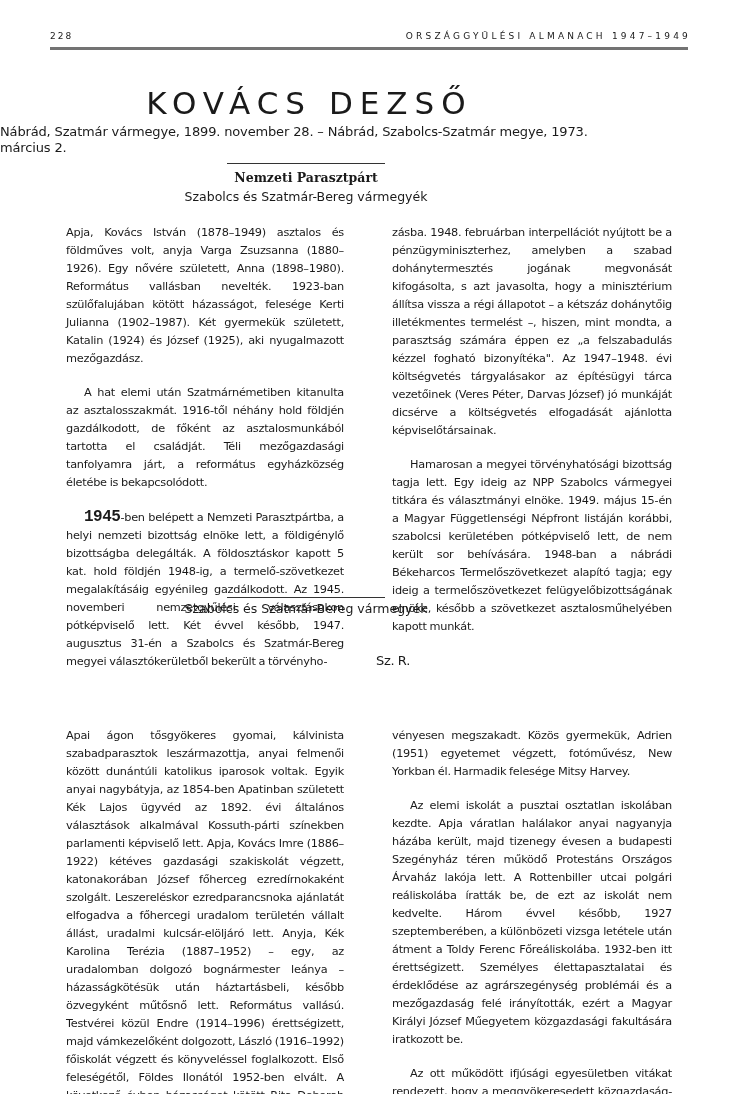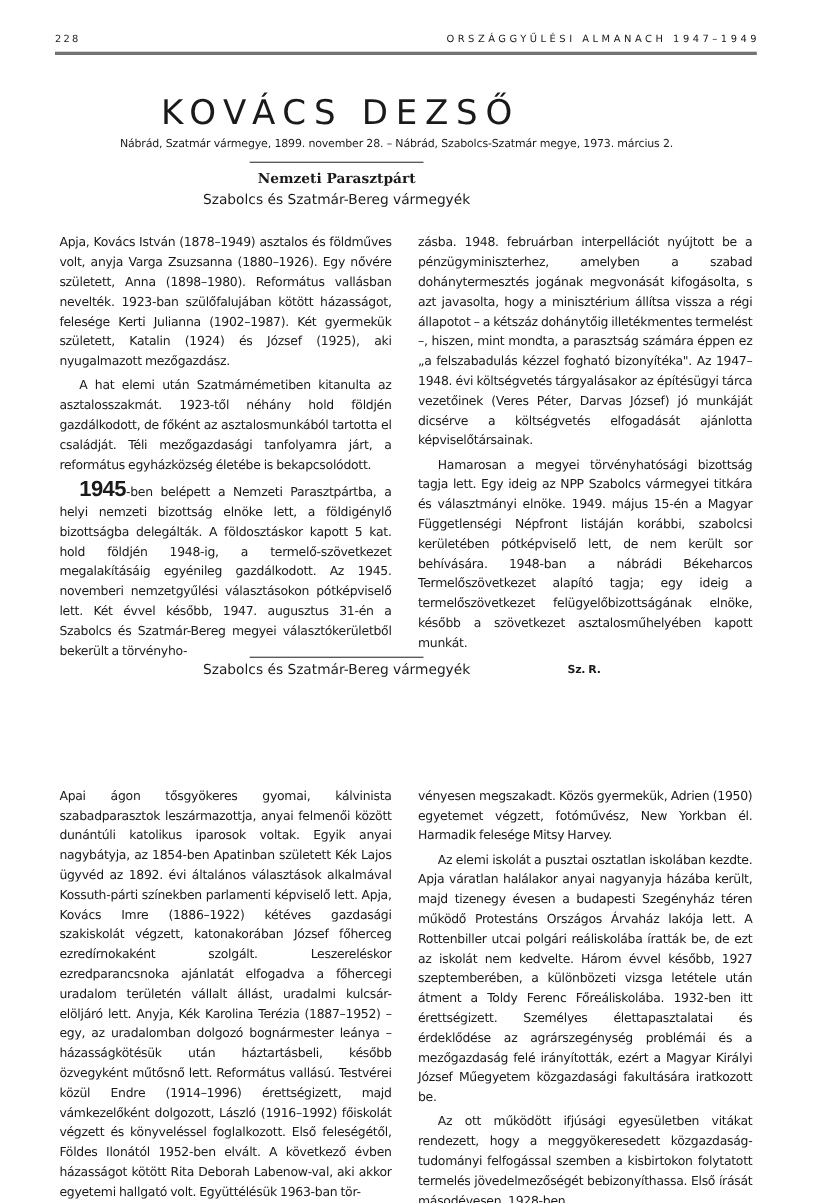--- a/index.html
+++ b/index.html
@@ -16,87 +16,86 @@
     .running-head .pageno { position: absolute; left: 0; top: 1px; letter-spacing: 2px; }
     .running-head .pubtitle { position: absolute; right: -3px; top: 1px; }
 
     .entry { position: absolute; left: 0; width: 612px; }
     .name {
       text-align: center; font-family: "DejaVu Sans", sans-serif;
       font-size: 31px; font-weight: normal; letter-spacing: 7px; line-height: 38px;
       margin: 0; padding-left: 7px;
     }
     .dates {
-      text-align: right; font-size: 10px; line-height: 16px; margin-top: 2px;
+      text-align: left; font-size: 13px; line-height: 16px; margin-top: 2px;
       letter-spacing: -0.15px;
-      margin-left: 40px;
     }
     .divider {
       width: 158px; height: 0; border-top: 1px solid #333;
       margin: 7px auto 0 auto;
     }
     .party {
       text-align: center; font-family: "DejaVu Serif", serif;
       font-weight: bold; font-size: 12.5px; line-height: 16px; margin-top: 6px;
     }
     .district {
       text-align: center; font-size: 12.5px; line-height: 16px; margin-top: 3px;
     }
     .cols { position: absolute; left: 50px; width: 638px; }
     .col {
       position: absolute; top: 0; width: 310px;
       font-size: 11.3px; line-height: 18px; text-align: justify;
       letter-spacing: -0.25px; word-spacing: -0.5px;
     }
     .col.left { left: 0; }
     .col.right { left: 326px; width: 312px; }
-    .col p { margin: 4px; hyphens: manual; }
+    .col p { margin: 16px; hyphens: manual; }
     .col p.indent { text-indent: 18px; }
     .dropnum {
-      font-family: Liberation Sans, sans-serif; font-size: 20px; font-weight: bold;
+      font-family: Liberation Mono, monospace; font-size: 16px; font-weight: bold;
       letter-spacing: -0.5px;
     }
-    .signature { text-align: center; margin-top: 7px; font-size: 10px; padding-right: 2px; font-weight: bold; }
+    .signature { text-align: left; margin-top: 7px; font-size: 13px; padding-right: 2px; }
   </style>
 </head>
 <body>
 
 <div class="running-head">
   <span class="pageno">228</span>
   <span class="pubtitle">ORSZÁGGYŰLÉSI ALMANACH 1947–1949</span>
 </div>
 
 <div class="entry" style="top:84px;">
   <h1 class="name">KOVÁCS DEZSŐ</h1>
   <div class="dates">Nábrád, Szatmár vármegye, 1899. november 28. – Nábrád, Szabolcs-Szatmár megye, 1973. március 2.</div>
   <div class="divider"></div>
   <div class="party">Nemzeti Parasztpárt</div>
   <div class="district">Szabolcs és Szatmár-Bereg vármegyék</div>
 </div>
 
 <div class="cols" style="top:208px;">
   <div class="col left">
     <p>Apja, Kovács István (1878–1949) asztalos és földműves volt, anyja Varga Zsuzsanna (1880–1926). Egy nővére született, Anna (1898–1980). Református vallásban nevelték. 1923-ban szülőfalujában kötött házasságot, felesége Kerti Julianna (1902–1987). Két gyermekük született, Katalin (1924) és József (1925), aki nyugalmazott mezőgazdász.</p>
-    <p class="indent">A hat elemi után Szatmárnémetiben kitanulta az asztalosszakmát. 1923-től néhány hold földjén gazdálkodott, de főként az asztalosmunkából tartotta el családját. Téli mezőgazdasági tanfolyamra járt, a református egyházközség életébe is bekapcsolódott.</p>
+    <p class="indent">A hat elemi után Szatmárnémetiben kitanulta az asztalosszakmát. 1916-től néhány hold földjén gazdálkodott, de főként az asztalosmunkából tartotta el családját. Téli mezőgazdasági tanfolyamra járt, a református egyházközség életébe is bekapcsolódott.</p>
     <p class="indent"><span class="dropnum">1945</span><span>-ben belépett a Nemzeti Parasztpártba, a helyi nemzeti bizottság elnöke lett, a földigénylő bizottságba delegálták. A földosztáskor kapott 5 kat. hold földjén 1948-ig, a termelő-szövetkezet megalakításáig egyénileg gazdálkodott. Az 1945. novemberi nemzetgyűlési választásokon pótképviselő lett. Két évvel később, 1947. augusztus 31-én a Szabolcs és Szatmár-Bereg megyei választókerületből bekerült a törvényho-</span></p>
   </div>
   <div class="col right">
     <p>zásba. 1948. februárban interpellációt nyújtott be a pénzügyminiszterhez, amelyben a szabad dohánytermesztés jogának megvonását kifogásolta, s azt javasolta, hogy a minisztérium állítsa vissza a régi állapotot – a kétszáz dohánytőig illetékmentes termelést –, hiszen, mint mondta, a parasztság számára éppen ez „a felszabadulás kézzel fogható bizonyítéka". Az 1947–1948. évi költségvetés tárgyalásakor az építésügyi tárca vezetőinek (Veres Péter, Darvas József) jó munkáját dicsérve a költségvetés elfogadását ajánlotta képviselőtársainak.</p>
     <p class="indent">Hamarosan a megyei törvényhatósági bizottság tagja lett. Egy ideig az NPP Szabolcs vármegyei titkára és választmányi elnöke. 1949. május 15-én a Magyar Függetlenségi Népfront listáján korábbi, szabolcsi kerületében pótképviselő lett, de nem került sor behívására. 1948-ban a nábrádi Békeharcos Termelőszövetkezet alapító tagja; egy ideig a termelőszövetkezet felügyelőbizottságának elnöke, később a szövetkezet asztalosműhelyében kapott munkát.</p>
     <div class="signature">Sz. R.</div>
   </div>
 </div>
 
 <div class="entry" style="top:590px;">
   <div class="divider"></div>
   <div class="district">Szabolcs és Szatmár-Bereg vármegyék</div>
 </div>
 
 <div class="cols" style="top:711px;">
   <div class="col left">
     <p>Apai ágon tősgyökeres gyomai, kálvinista szabadparasztok leszármazottja, anyai felmenői között dunántúli katolikus iparosok voltak. Egyik anyai nagybátyja, az 1854-ben Apatinban született Kék Lajos ügyvéd az 1892. évi általános választások alkalmával Kossuth-párti színekben parlamenti képviselő lett. Apja, Kovács Imre (1886–1922) kétéves gazdasági szakiskolát végzett, katonakorában József főherceg ezredírnokaként szolgált. Leszereléskor ezredparancsnoka ajánlatát elfogadva a főhercegi uradalom területén vállalt állást, uradalmi kulcsár-elöljáró lett. Anyja, Kék Karolina Terézia (1887–1952) – egy, az uradalomban dolgozó bognármester leánya – házasságkötésük után háztartásbeli, később özvegyként műtősnő lett. Református vallású. Testvérei közül Endre (1914–1996) érettségizett, majd vámkezelőként dolgozott, László (1916–1992) főiskolát végzett és könyveléssel foglalkozott. Első feleségétől, Földes Ilonától 1952-ben elvált. A következő évben házasságot kötött Rita Deborah Labenow-val, aki akkor egyetemi hallgató volt. Együttélésük 1963-ban tör-</p>
   </div>
   <div class="col right">
-    <p>vényesen megszakadt. Közös gyermekük, Adrien (1950) egyetemet végzett, fotóművész, New Yorkban él. Harmadik felesége Mitsy Harvey.</p>
+    <p>vényesen megszakadt. Közös gyermekük, Adrien (1951) egyetemet végzett, fotóművész, New Yorkban él. Harmadik felesége Mitsy Harvey.</p>
     <p class="indent">Az elemi iskolát a pusztai osztatlan iskolában kezdte. Apja váratlan halálakor anyai nagyanyja házába került, majd tizenegy évesen a budapesti Szegényház téren működő Protestáns Országos Árvaház lakója lett. A Rottenbiller utcai polgári reáliskolába íratták be, de ezt az iskolát nem kedvelte. Három évvel később, 1927 szeptemberében, a különbözeti vizsga letétele után átment a Toldy Ferenc Főreáliskolába. 1932-ben itt érettségizett. Személyes élettapasztalatai és érdeklődése az agrárszegénység problémái és a mezőgazdaság felé irányították, ezért a Magyar Királyi József Műegyetem közgazdasági fakultására iratkozott be.</p>
     <p class="indent">Az ott működött ifjúsági egyesületben vitákat rendezett, hogy a meggyökeresedett közgazdaság-tudományi felfogással szemben a kisbirtokon folytatott termelés jövedelmezőségét bebizonyíthassa. Első írását másodévesen, 1928-ben</p>
   </div>
 </div>
 
 </body></html>

